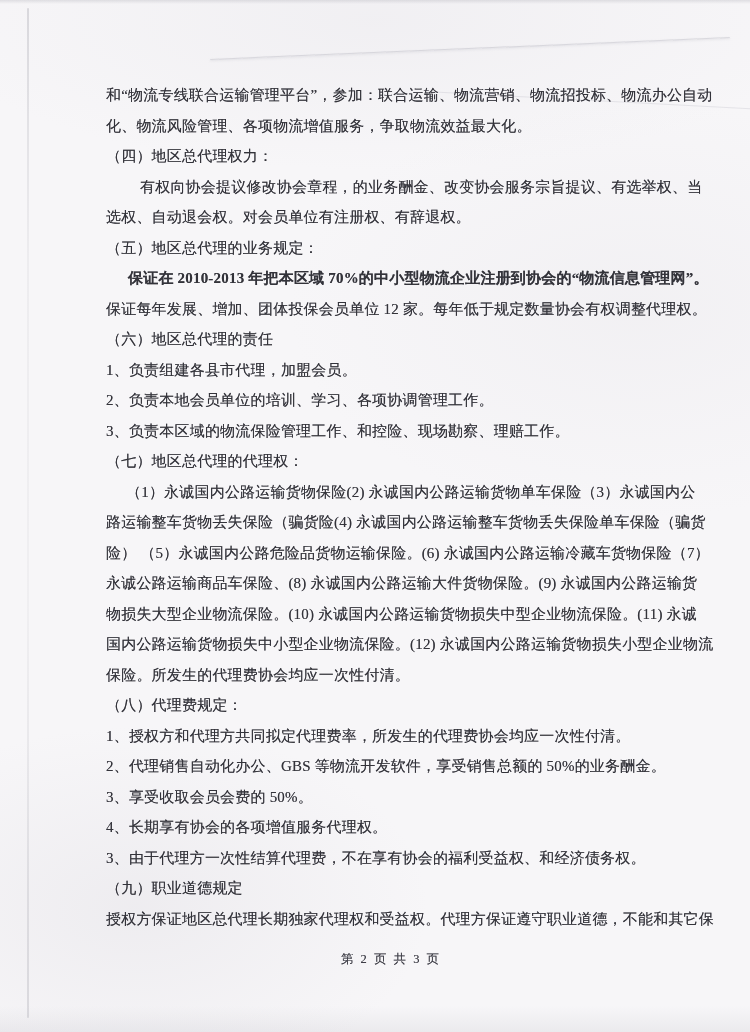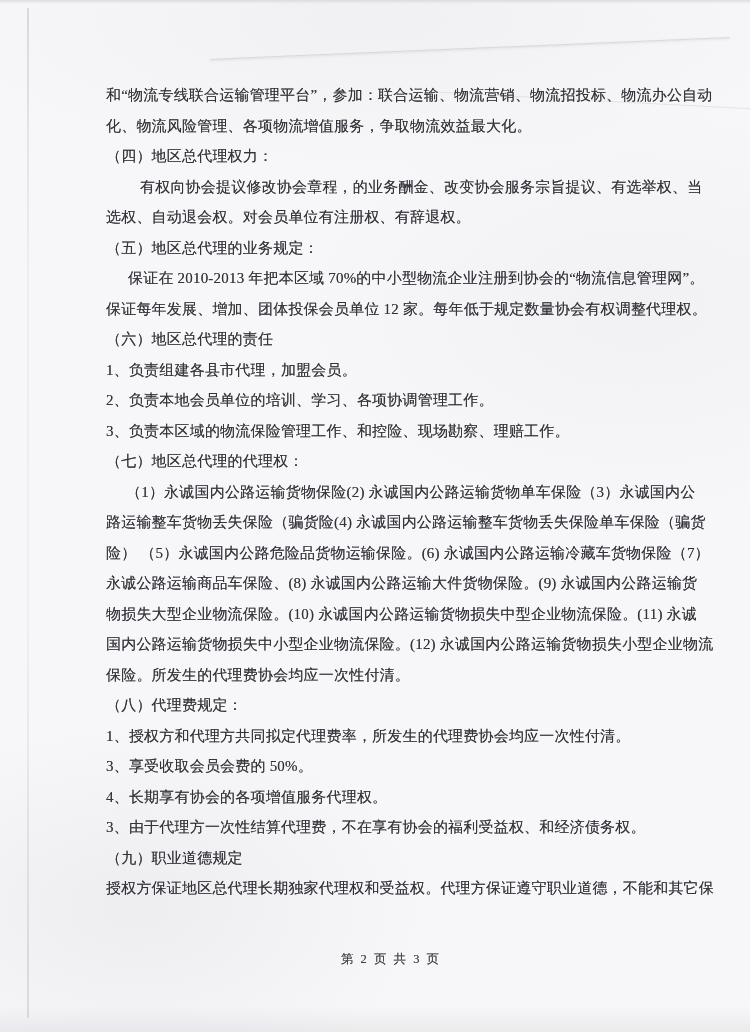--- a/index.html
+++ b/index.html
@@ -71,21 +71,21 @@
     height: 30.5px;
     line-height: 30.5px;
     font-size: 15px;
     letter-spacing: 0.2px;
     white-space: nowrap;
     color: #33333a;
     font-family: "Liberation Serif", "DejaVu Serif", serif;
     text-shadow: 0 0 0.5px rgba(55,55,64,0.65);
   }
   .ind-a { padding-left: 34px; }
-  .ind-b { padding-left: 22px; }
+  .ind-b { padding-left: 22px; font-weight: bold; }
   .ind-c { padding-left: 20px; }
   .footer {
     position: absolute;
     left: 0;
     top: 951px;
     width: 750px;
     text-align: center;
     font-size: 12.5px;
     letter-spacing: 2px;
     color: #3d3d46;
@@ -120,20 +120,21 @@
     <div class="line">（七）地区总代理的代理权：</div>
     <div class="line ind-c">（1）永诚国内公路运输货物保险(2) 永诚国内公路运输货物单车保险（3）永诚国内公</div>
     <div class="line">路运输整车货物丢失保险（骗货险(4) 永诚国内公路运输整车货物丢失保险单车保险（骗货</div>
     <div class="line">险） （5）永诚国内公路危险品货物运输保险。(6) 永诚国内公路运输冷藏车货物保险（7）</div>
     <div class="line">永诚公路运输商品车保险、(8) 永诚国内公路运输大件货物保险。(9) 永诚国内公路运输货</div>
     <div class="line">物损失大型企业物流保险。(10) 永诚国内公路运输货物损失中型企业物流保险。(11) 永诚</div>
     <div class="line">国内公路运输货物损失中小型企业物流保险。(12) 永诚国内公路运输货物损失小型企业物流</div>
     <div class="line">保险。所发生的代理费协会均应一次性付清。</div>
     <div class="line">（八）代理费规定：</div>
     <div class="line">1、授权方和代理方共同拟定代理费率，所发生的代理费协会均应一次性付清。</div>
+    <div class="line">2、代理销售自动化办公、GBS 等物流开发软件，享受销售总额的 50%的业务酬金。</div>
     <div class="line">3、享受收取会员会费的 50%。</div>
     <div class="line">4、长期享有协会的各项增值服务代理权。</div>
     <div class="line">3、由于代理方一次性结算代理费，不在享有协会的福利受益权、和经济债务权。</div>
     <div class="line">（九）职业道德规定</div>
     <div class="line">授权方保证地区总代理长期独家代理权和受益权。代理方保证遵守职业道德，不能和其它保</div>
   </div>
 
   <div class="footer">第 2 页 共 3 页</div>
 </div>
 

